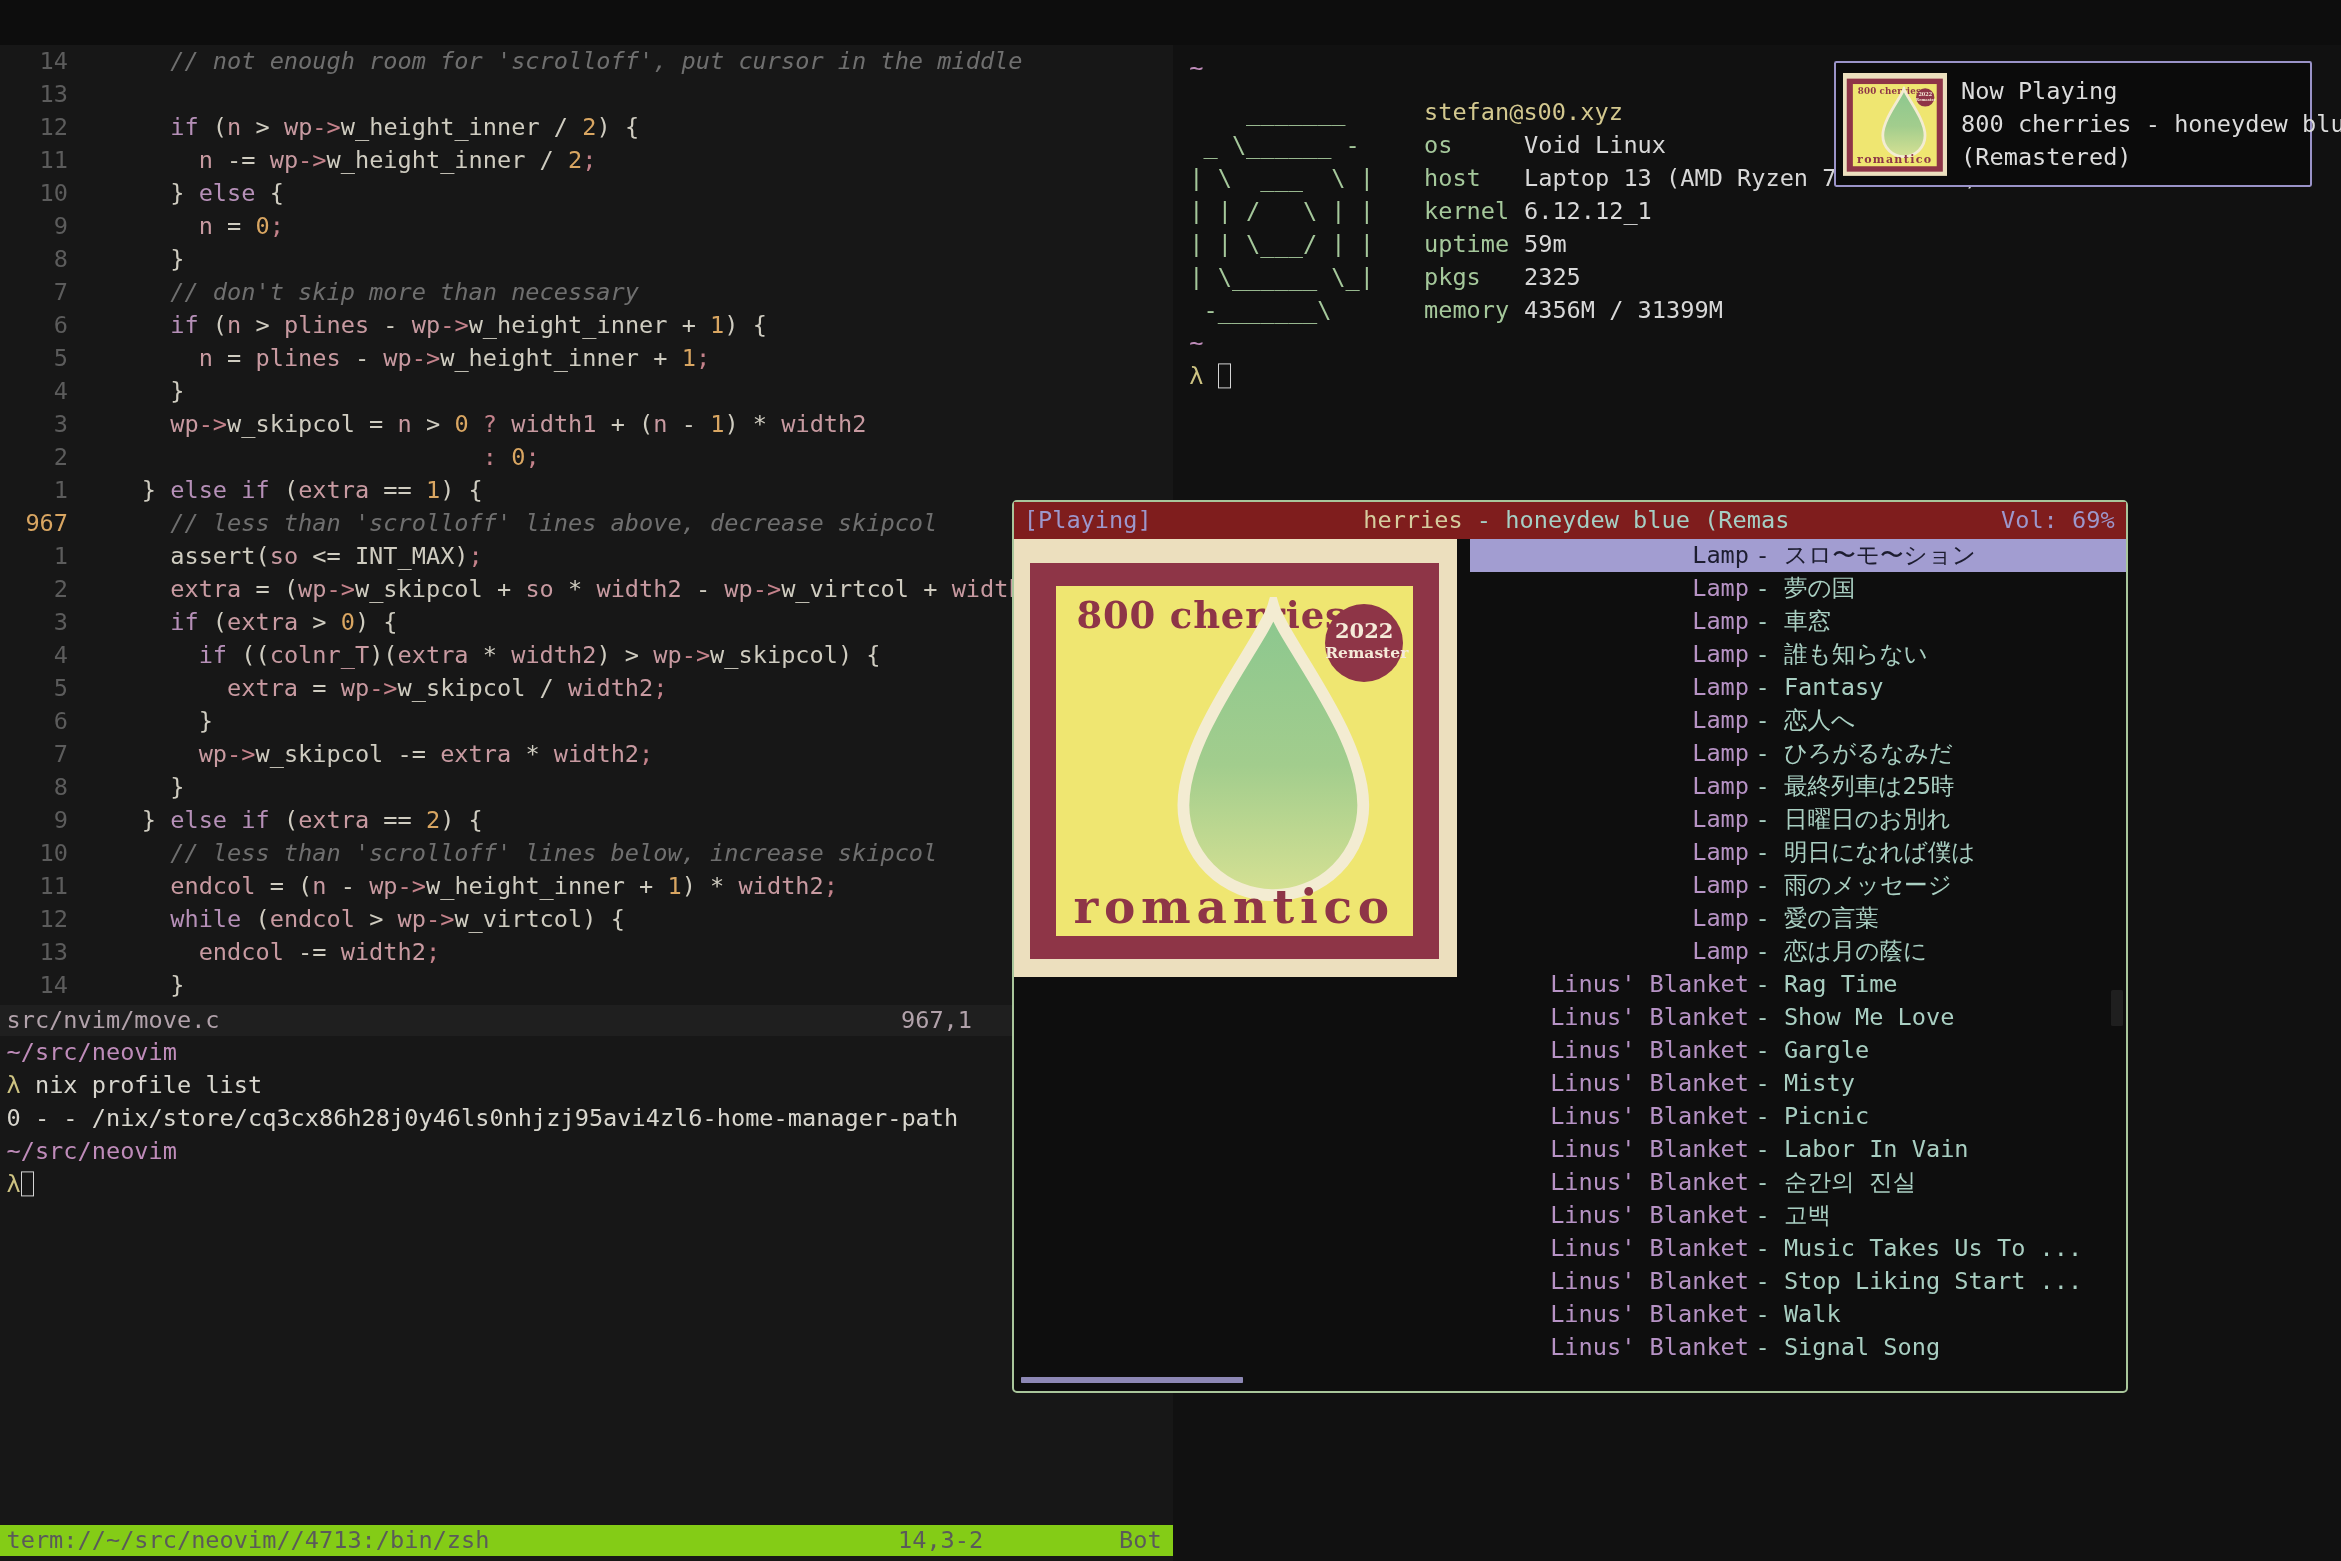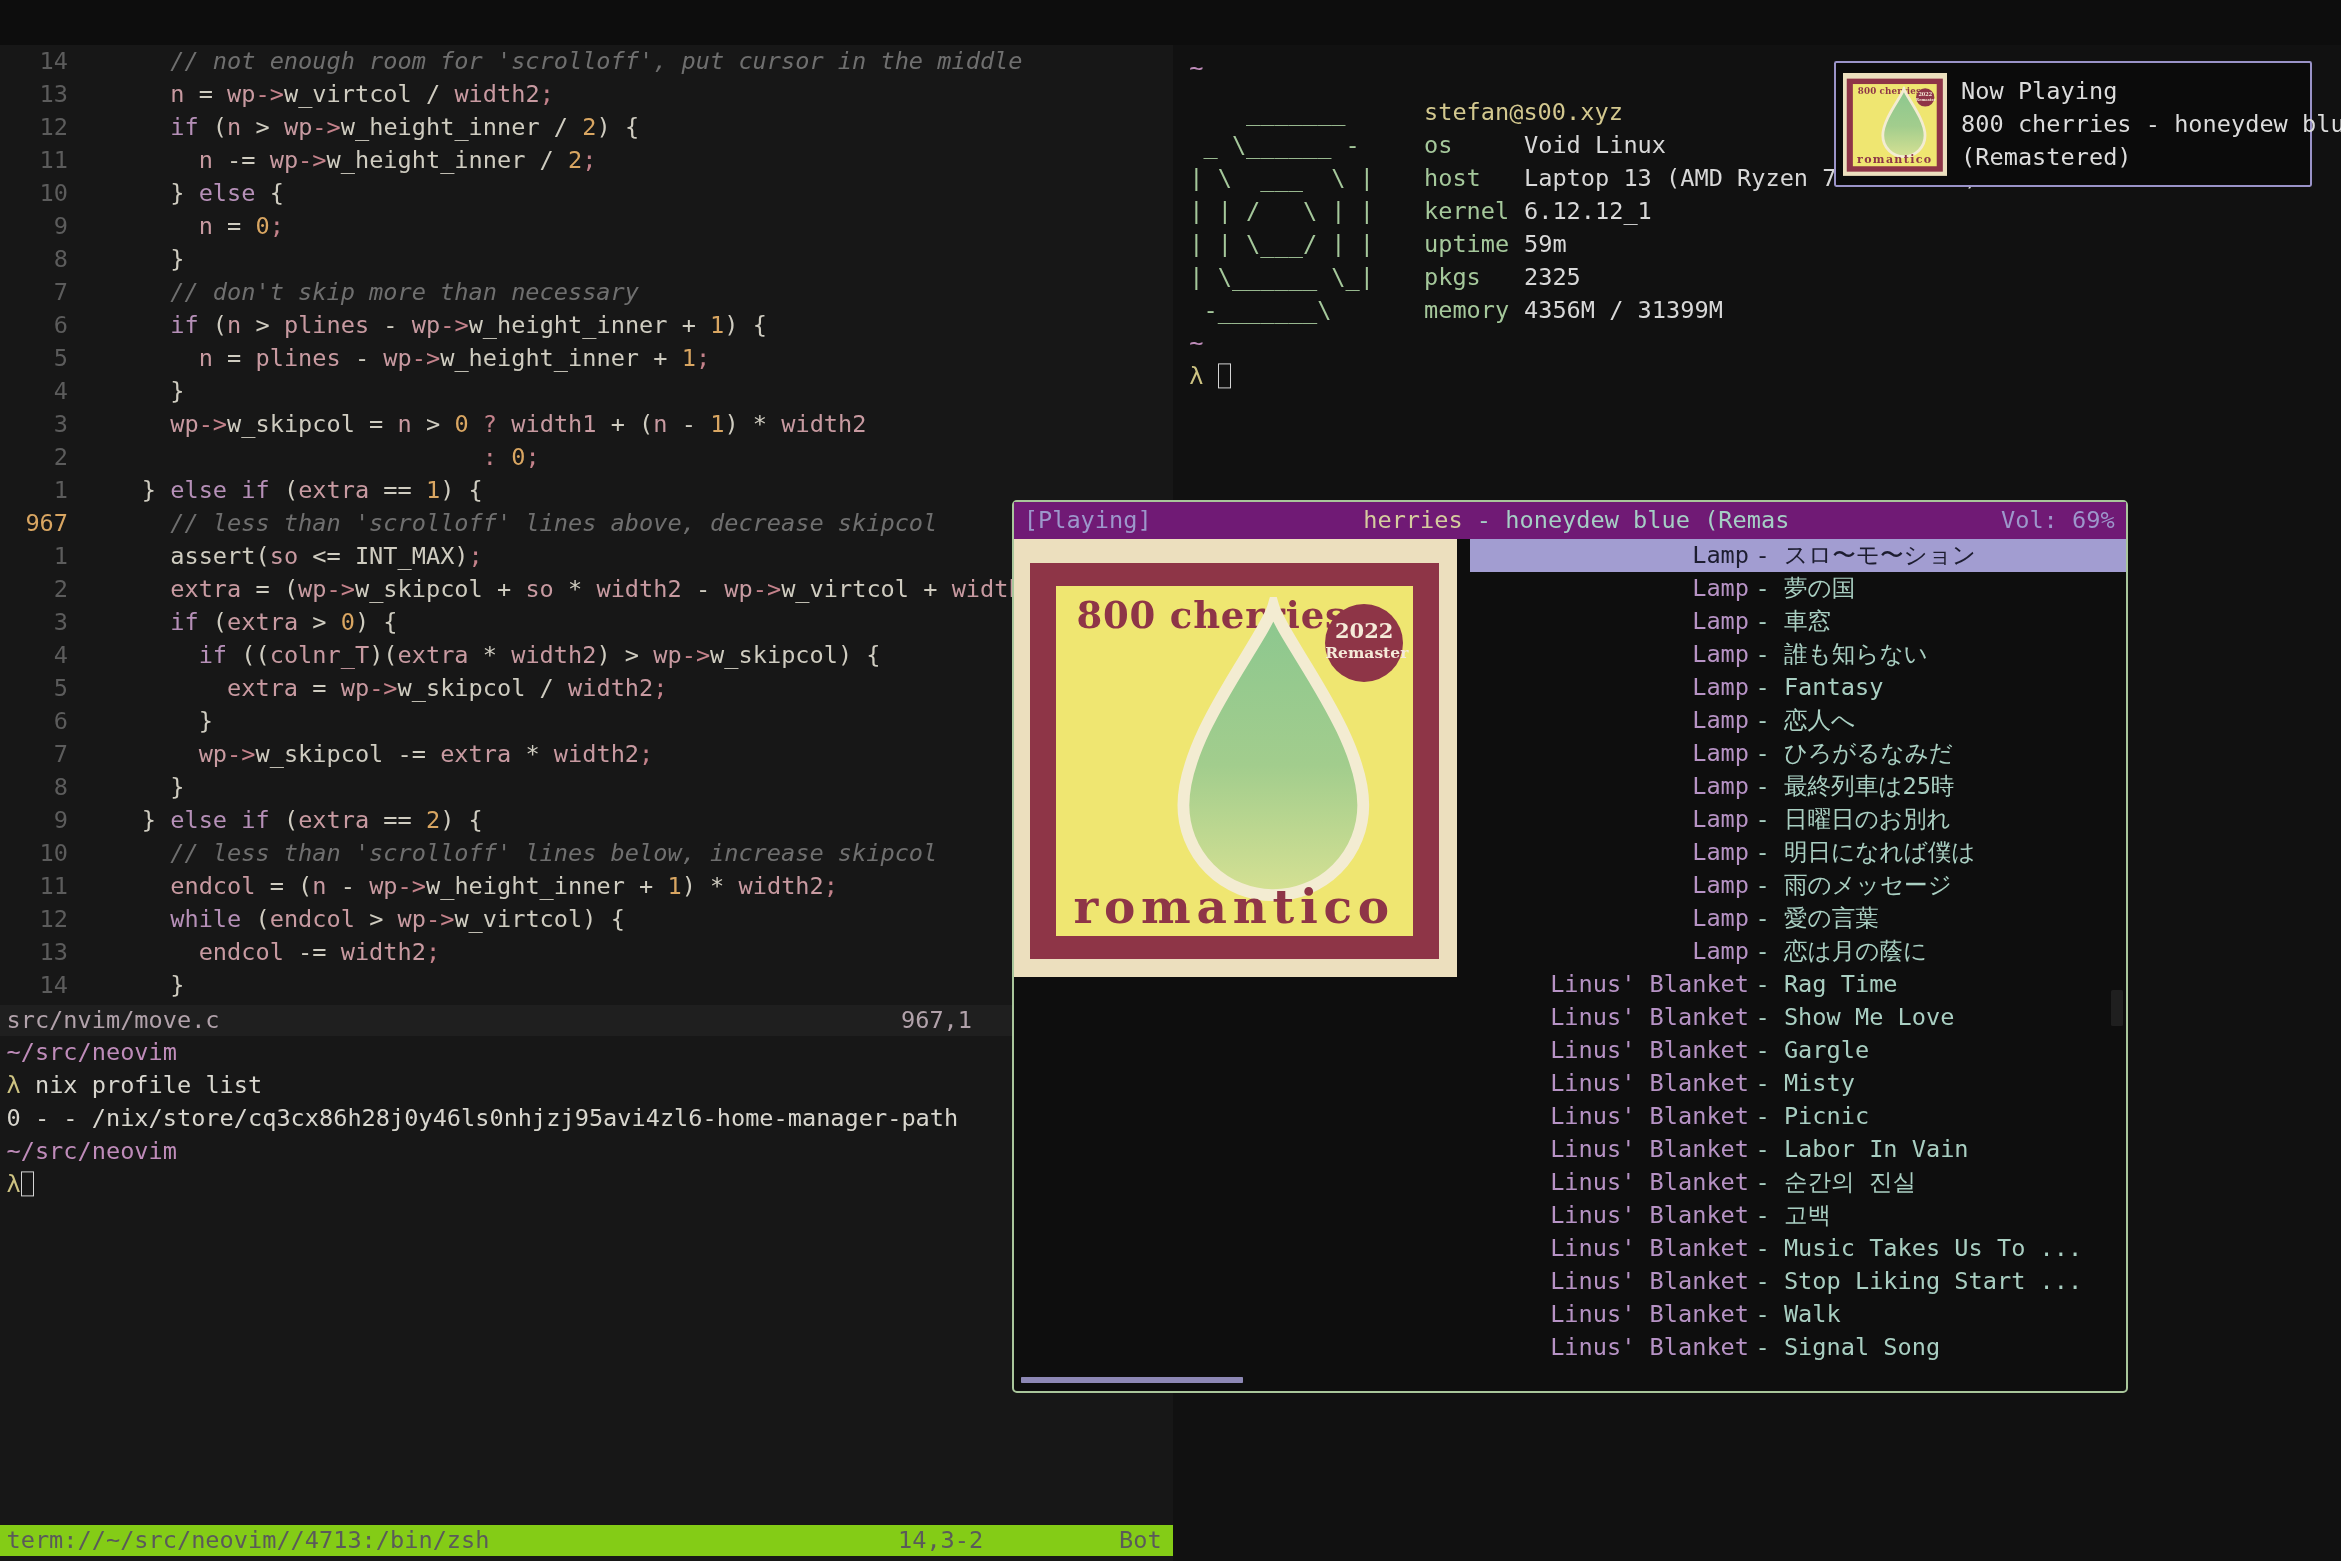--- a/index.html
+++ b/index.html
@@ -46,21 +46,21 @@
           color:#a5c89b; white-space:pre; }
   .sysinfo { margin-left:50px; }
   .userline { color:#d3c88f; height:33px; line-height:33px; }
   .frow { display:grid; grid-template-columns:100px auto; height:33px; line-height:33px; }
   .flabel { color:#a5c89b; }
   .fvalue { color:#d8d8d8; white-space:pre; }
 
   
   .player { position:absolute; left:1012px; top:455px; width:1116px; height:893px;
             background:#0e0e0e; border:2.4px solid #a9c69b; border-radius:4.9px; z-index:5; }
-  .phead { position:absolute; left:0; top:0; right:0; height:37px; background:#701a75;
+  .phead { position:absolute; left:0; top:0; right:0; height:37px; background:#7f1d1d;
            display:flex; align-items:center; line-height:37px; }
   .pstate { color:#9d97cb; padding-left:9.8px; }
   .ptitlebar { flex:1; text-align:center; white-space:pre; }
   .pt-artist { color:#d5cc9e; }
   .pt-song { color:#a5cfc5; }
   .pvol { color:#9d97cb; padding-right:11.4px; }
 
   .plist { position:absolute; left:0; right:0; top:37px; }
   .prow { display:grid; grid-template-columns:735px auto; height:33px; line-height:33px; white-space:pre; }
   .partist { text-align:right; color:#b793c5; }
@@ -95,21 +95,21 @@
   .ntext div { height:33px; line-height:33px; white-space:pre; }
 </style>
 </head>
 <body>
 
 <div class="screen">
 
   <div class="pane-left">
     <div class="code">
         <div class="cline"><span class="gut">14</span><span class="ctext"><span class="tk-c">      // not enough room for 'scrolloff', put cursor in the middle</span></span></div>
-        <div class="cline"><span class="gut">13</span><span class="ctext"><span class="tk-w">      </span><span class="tk-v">n</span><span class="tk-w"> = </span><span class="tk-v">wp</span><span class="tk-p">-&gt;</span><span class="tk-w">w_virtcol / </span><span class="tk-v">width2</span><span class="tk-p">;</span></span></div>
+        <div class="cline"><span class="gut">13</span></div>
         <div class="cline"><span class="gut">12</span><span class="ctext"><span class="tk-w">      </span><span class="tk-k">if</span><span class="tk-w"> (</span><span class="tk-v">n</span><span class="tk-w"> &gt; </span><span class="tk-v">wp</span><span class="tk-p">-&gt;</span><span class="tk-w">w_height_inner / </span><span class="tk-n">2</span><span class="tk-w">) {</span></span></div>
         <div class="cline"><span class="gut">11</span><span class="ctext"><span class="tk-w">        </span><span class="tk-v">n</span><span class="tk-w"> -= </span><span class="tk-v">wp</span><span class="tk-p">-&gt;</span><span class="tk-w">w_height_inner / </span><span class="tk-n">2</span><span class="tk-p">;</span></span></div>
         <div class="cline"><span class="gut">10</span><span class="ctext"><span class="tk-w">      } </span><span class="tk-k">else</span><span class="tk-w"> {</span></span></div>
         <div class="cline"><span class="gut">9</span><span class="ctext"><span class="tk-w">        </span><span class="tk-v">n</span><span class="tk-w"> = </span><span class="tk-n">0</span><span class="tk-p">;</span></span></div>
         <div class="cline"><span class="gut">8</span><span class="ctext"><span class="tk-w">      }</span></span></div>
         <div class="cline"><span class="gut">7</span><span class="ctext"><span class="tk-c">      // don't skip more than necessary</span></span></div>
         <div class="cline"><span class="gut">6</span><span class="ctext"><span class="tk-w">      </span><span class="tk-k">if</span><span class="tk-w"> (</span><span class="tk-v">n</span><span class="tk-w"> &gt; </span><span class="tk-v">plines</span><span class="tk-w"> - </span><span class="tk-v">wp</span><span class="tk-p">-&gt;</span><span class="tk-w">w_height_inner + </span><span class="tk-n">1</span><span class="tk-w">) {</span></span></div>
         <div class="cline"><span class="gut">5</span><span class="ctext"><span class="tk-w">        </span><span class="tk-v">n</span><span class="tk-w"> = </span><span class="tk-v">plines</span><span class="tk-w"> - </span><span class="tk-v">wp</span><span class="tk-p">-&gt;</span><span class="tk-w">w_height_inner + </span><span class="tk-n">1</span><span class="tk-p">;</span></span></div>
         <div class="cline"><span class="gut">4</span><span class="ctext"><span class="tk-w">      }</span></span></div>
         <div class="cline"><span class="gut">3</span><span class="ctext"><span class="tk-w">      </span><span class="tk-v">wp</span><span class="tk-p">-&gt;</span><span class="tk-w">w_skipcol = </span><span class="tk-v">n</span><span class="tk-w"> &gt; </span><span class="tk-n">0</span><span class="tk-w"> </span><span class="tk-p">?</span><span class="tk-w"> </span><span class="tk-v">width1</span><span class="tk-w"> + (</span><span class="tk-v">n</span><span class="tk-w"> - </span><span class="tk-n">1</span><span class="tk-w">) * </span><span class="tk-v">width2</span></span></div>

